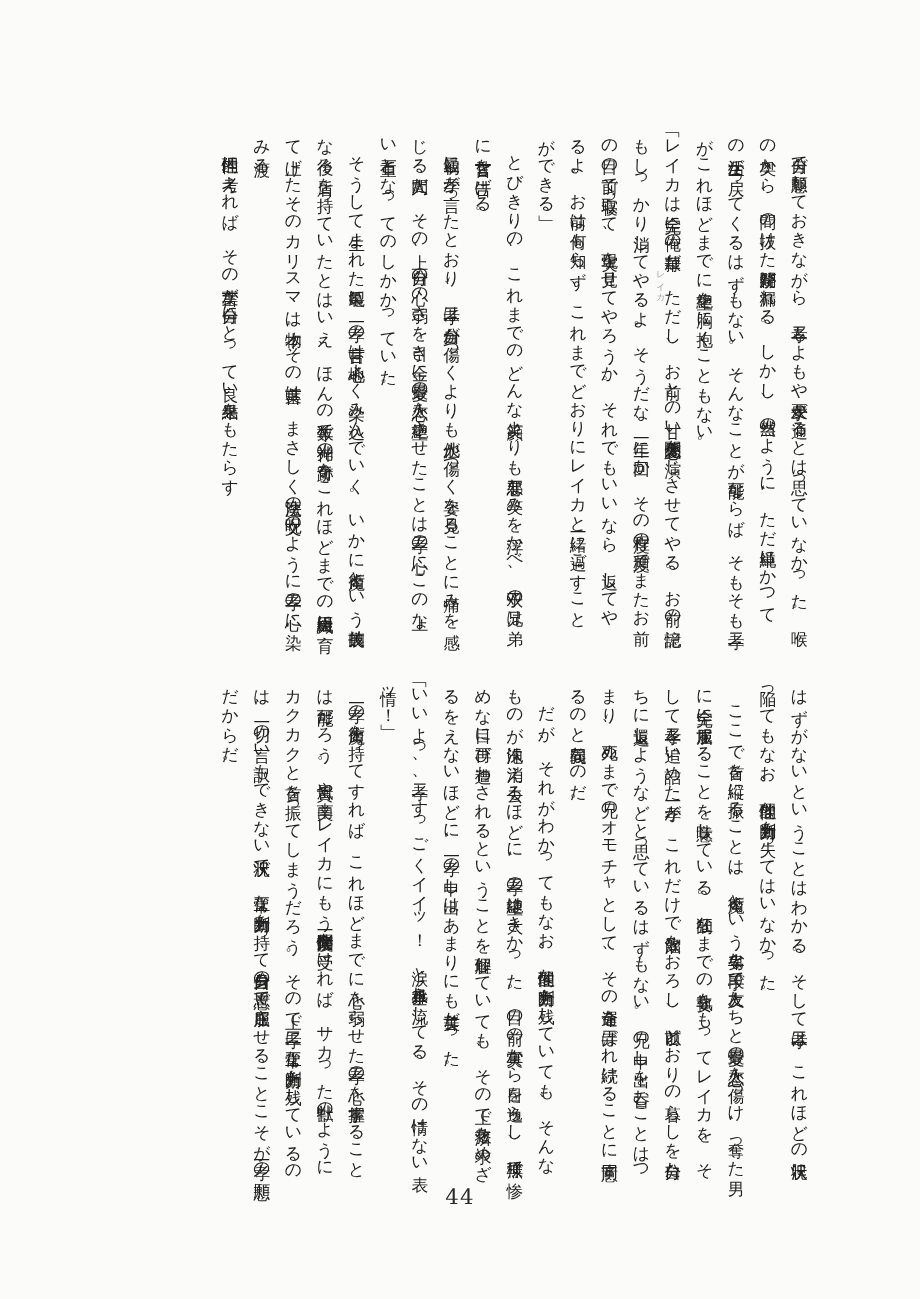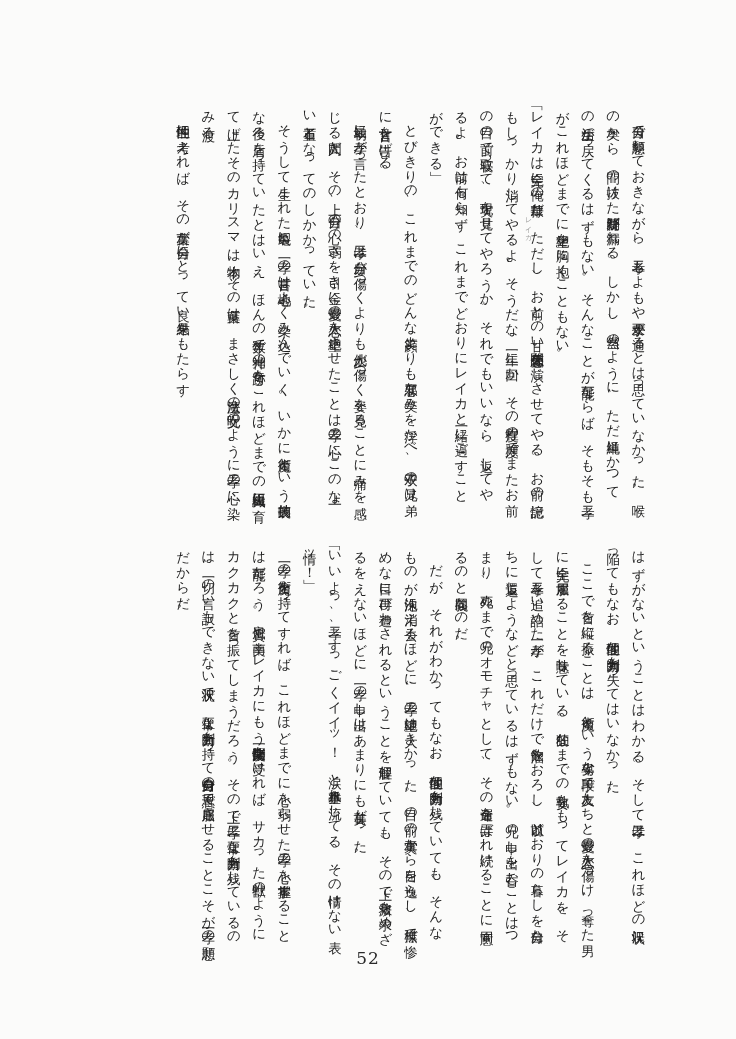--- a/index.html
+++ b/index.html
@@ -70,15 +70,15 @@
   <section class="vblock lower">
     <p>はずがないということはわかる。そして孝二は、これほどの状況に陥ってもなお、理性的な判断力を失ってはいなかった。</p>
     <p>　ここで首を縦に振ることは、魔術という卑劣な手段で友人たちと最愛の恋人を傷つけ、奪った男に完全に屈服することを意味している。狂的なまでの妄執をもってレイカを、そして孝二を追い詰めた一孝が、これだけで溜飲をおろし、以前どおりの暮らしを自分たちに返還しようなどと思っているはずもない。兄の申し出を呑むことはつまり、死ぬまで兄のオモチャとして、その運命を弄ばれ続けることに同意するのと同義なのだ。</p>
     <p>　だが、それがわかってもなお、理性的な判断力を残していても、そんなものが泡沫に消え去るほどに、孝二の絶望は大きかった。目の前の真実から目を逸らし、無様で惨めな目に再び遭わされるということを理解していても、その上で救済を求めざるをえないほどに、一孝の申し出はあまりにも甘美だった。</p>
     <p>「いいよっ、孝二、すっごくイイッ！　涙と鼻水垂れ流してる、その情けない表情ッ！」</p>
     <p>　一孝の魔術を持ってすれば、これほどまでに心を弱らせた孝二の心を掌握することは可能だろう。風貴や美南、レイカにもう一度快楽拷問を受ければ、サカった牡獣のようにカクカクと首を振ってしまうだろう。その上で孝二に正常な判断力を残しているのは、一切の言い訳もできない状況で、正常な判断力を持って自分自身の意思で屈服させることこそが一孝の悲願だからだ。</p>
   </section>
 
   <span class="ruby-note">レイカ</span>
 
-  <div class="page-number">52</div>
+  <div class="page-number">44</div>
 
 </div>
 
 </body></html>

